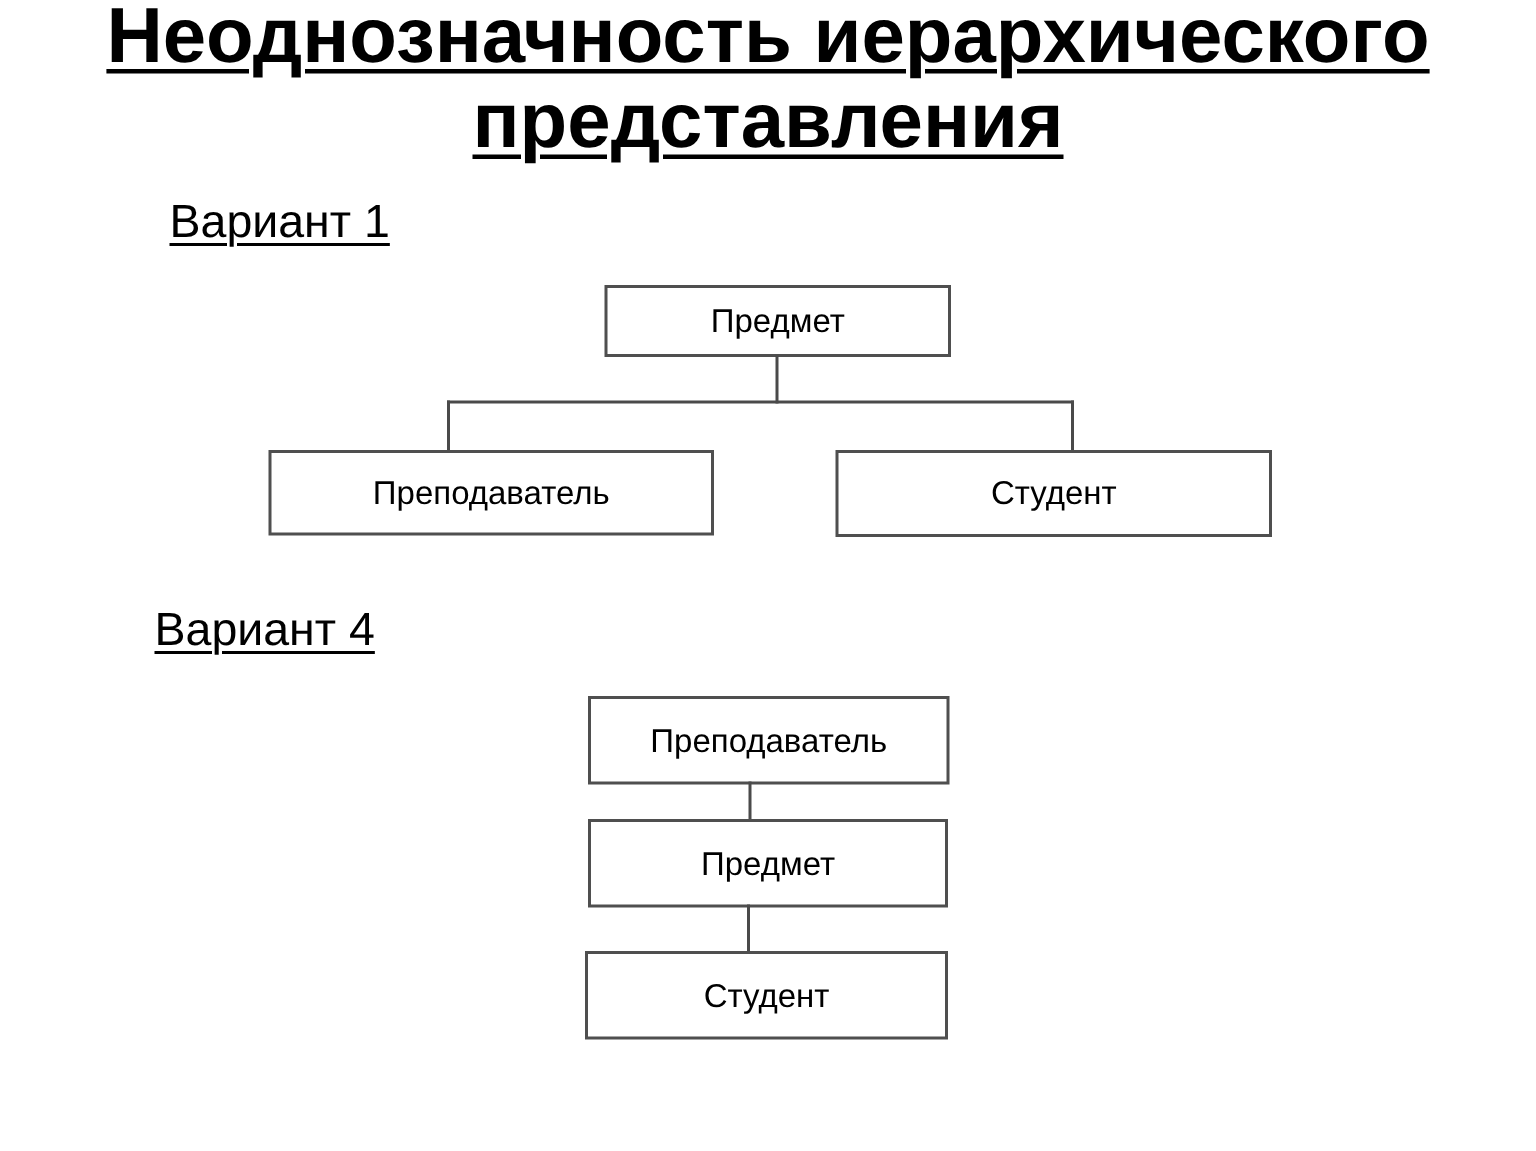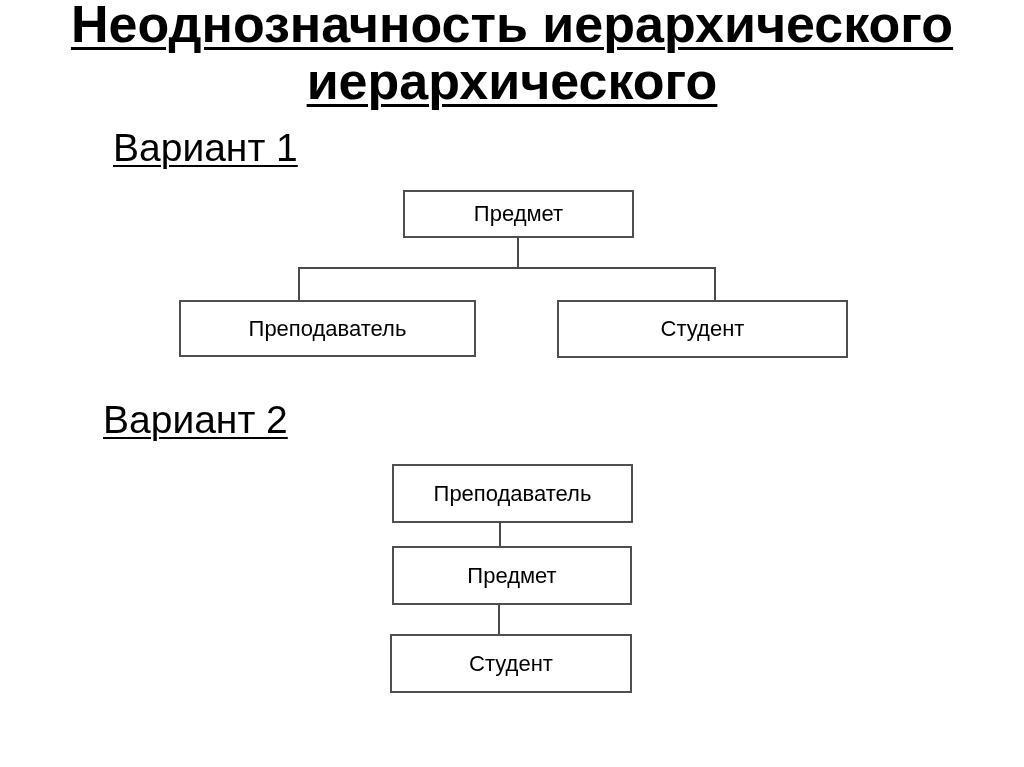--- a/index.html
+++ b/index.html
@@ -33,21 +33,21 @@
     letter-spacing: 0px;
   }
   .title .u {
     text-decoration: underline;
     text-decoration-thickness: 3px;
     text-underline-offset: 5px;
   }
   
   .vlabel {
     position: absolute;
-    font-size: 39px;
+    font-size: 31px;
     line-height: 36px;
     color: var(--text);
     text-decoration: underline;
     text-decoration-thickness: 2px;
     text-underline-offset: 4px;
   }
   #v1label { left: 113px; top: 130px; }
   #v2label { left: 103px; top: 402px; }
   
   .node {
@@ -76,34 +76,34 @@
   .l-v2-c1    { left: 499px; top: 521px; width: 2px;   height: 27px; }
   .l-v2-c2    { left: 498px; top: 603px; width: 2px;   height: 33px; }
 </style>
 </head>
 <body>
 
 <div class="slide">
 
   <div class="title">
     <span class="u">Неоднозначность иерархического</span><br>
-    <span class="u">иерархического</span>
+    <span class="u">представления</span>
   </div>
 
   <div class="vlabel" id="v1label">Вариант 1</div>
 
   <div class="node b-v1-root">Предмет</div>
   <div class="line l-v1-stem"></div>
   <div class="line l-v1-hbar"></div>
   <div class="line l-v1-dropL"></div>
   <div class="line l-v1-dropR"></div>
   <div class="node b-v1-left">Преподаватель</div>
   <div class="node b-v1-right">Студент</div>
 
-  <div class="vlabel" id="v2label">Вариант 2</div>
+  <div class="vlabel" id="v2label">Вариант 4</div>
 
   <div class="node b-v2-top">Преподаватель</div>
   <div class="line l-v2-c1"></div>
   <div class="node b-v2-mid">Предмет</div>
   <div class="line l-v2-c2"></div>
   <div class="node b-v2-bot">Студент</div>
 
 </div>
 
 </body></html>

